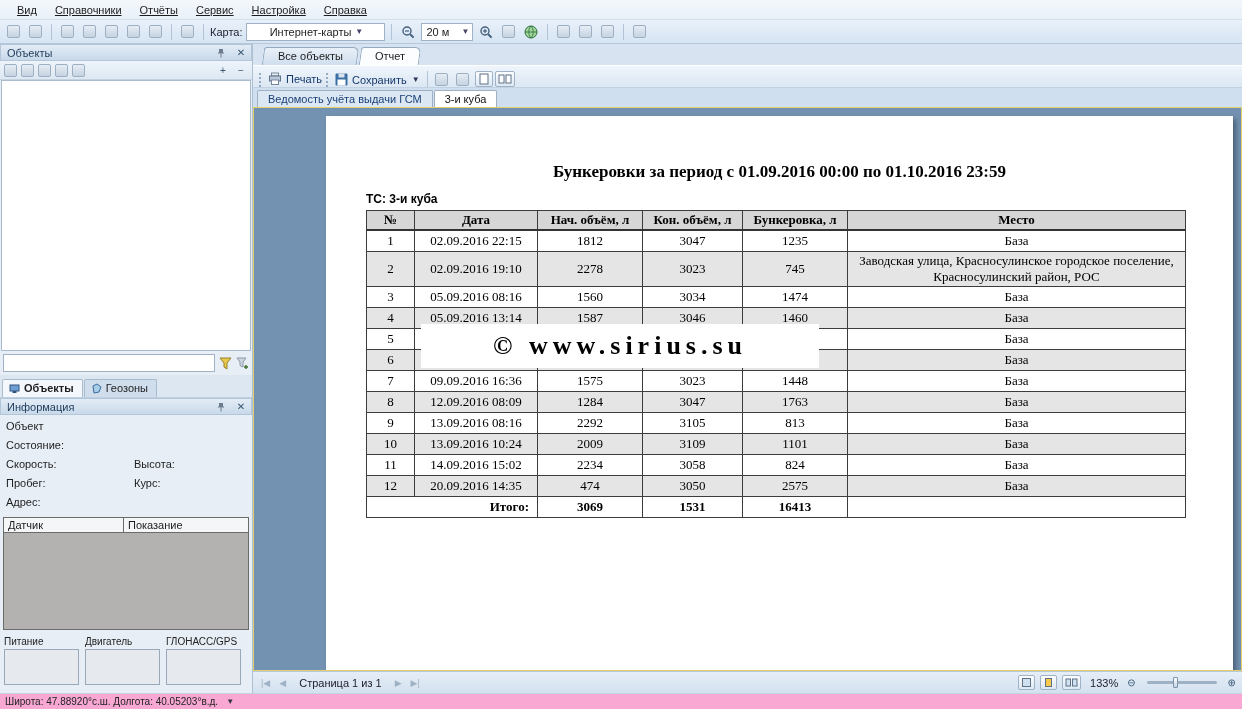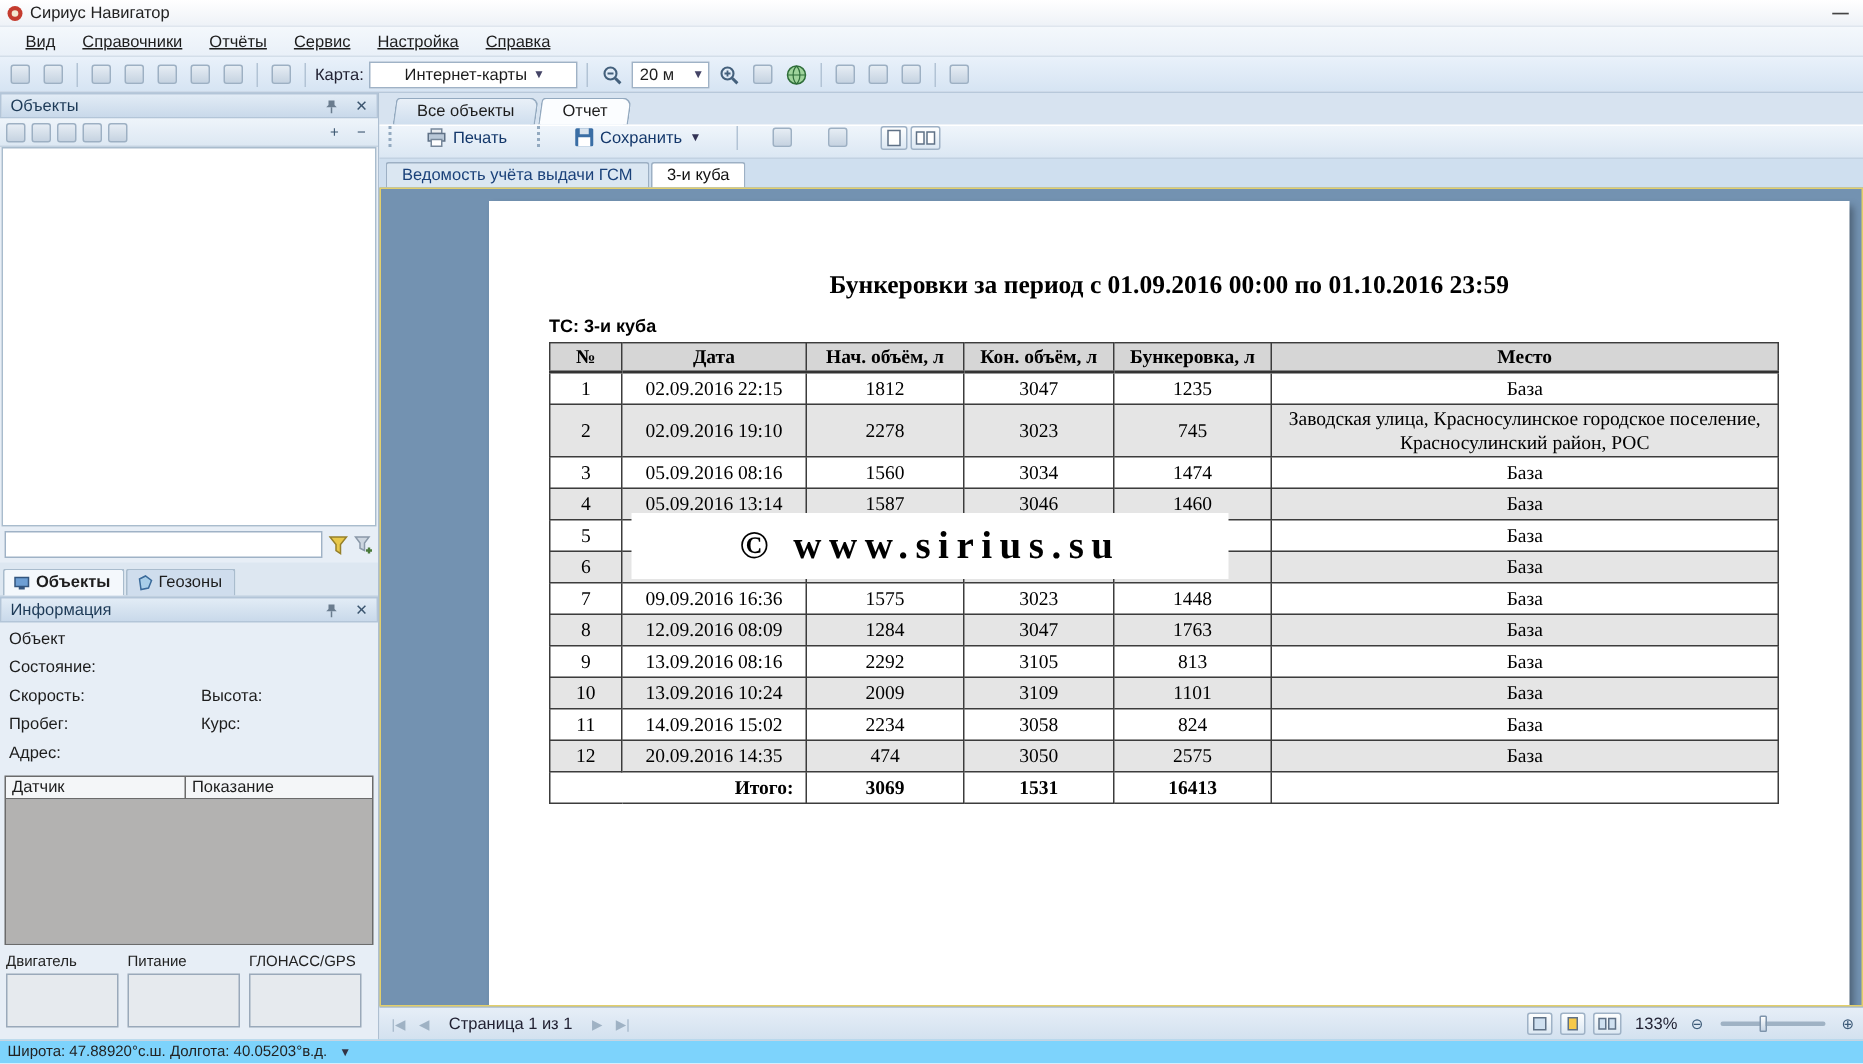--- a/index.html
+++ b/index.html
@@ -57,21 +57,21 @@
   .sbox .sbox-label { font-size:10px; margin-bottom:2px; color:#222; }
   .sbox .sbox-rect { height:36px; background:#e6eaee; border:1px solid #9aa9ba; }
 
   
   .main { flex:1; display:flex; flex-direction:column; min-width:0; background:#dce7f3; }
   .doc-tabs { height:21px; flex:0 0 21px; display:flex; align-items:flex-end; padding-left:10px; gap:2px; background:#d7e3f0; }
   .doc-tab { padding:2px 14px 3px 14px; border:1px solid #93a9bf; border-bottom:none; background:linear-gradient(#e9f0f8,#cfdeee); border-radius:3px 6px 0 0; transform:skewX(-8deg); }
   .doc-tab > span { display:inline-block; transform:skewX(8deg); }
   .doc-tab.active { background:#fbfdff; font-weight:normal; }
 
-  .report-toolbar { height:23px; flex:0 0 23px; background:linear-gradient(#eff5fb,#dbe7f3); display:flex; align-items:flex-start; padding:0 6px; gap:16px; border-top:1px solid #fff; border-bottom:1px solid #c2d2e2; }
+  .report-toolbar { height:23px; flex:0 0 23px; background:linear-gradient(#eff5fb,#dbe7f3); display:flex; align-items:flex-end; padding:0 6px; gap:0; border-top:1px solid #fff; border-bottom:1px solid #c2d2e2; }
   .grip { width:3px; height:14px; border-left:2px dotted #93aac0; margin-right:2px; }
   .rbtn { display:inline-flex; align-items:center; gap:4px; padding:1px 4px; border-radius:2px; color:#14386b; }
   .rbtn .caret { font-size:8px; color:#335; margin-left:1px; }
   .boxed { border:1px solid #9fb2c6; background:linear-gradient(#fdfefe,#dce8f3); padding:1px 2px; border-radius:2px; }
   .rt-right { margin-left:2px; display:flex; gap:2px; }
 
   .sub-tabs { height:19px; flex:0 0 19px; display:flex; align-items:flex-end; background:#cfdfef; padding-left:4px; gap:1px; }
   .sub-tab { padding:2px 10px 2px 10px; border:1px solid #9db0c4; border-bottom:none; background:#dbe7f2; color:#1a4179; border-radius:2px 2px 0 0; }
   .sub-tab.active { background:#ffffff; color:#111; }
 
@@ -92,40 +92,30 @@
   .nav-btn { color:#3c5a78; font-size:9px; padding:0 2px; }
   .nav-btn.dim { color:#9fb2c4; }
   .page-label { padding:0 6px; color:#223; }
   .pagebar .flex { flex:1; }
   .zoom-pct { color:#223; padding:0 4px; }
   .slider { width:70px; height:3px; background:#9fb2c4; border-radius:2px; position:relative; margin:0 6px; }
   .slider .handle { position:absolute; left:26px; top:-4px; width:5px; height:11px; background:linear-gradient(#fdfefe,#c5d4e4); border:1px solid #7e94ab; border-radius:1px; }
   .zbtn { color:#3c5a78; font-size:10px; }
 
   
-  .statusbar { height:16px; flex:0 0 16px; background:#7dd3fc; border-top:1px solid #c6d4e2; display:flex; align-items:center; padding:0 5px; gap:8px; font-size:10px; color:#222; }
+  .statusbar { height:16px; flex:0 0 16px; background:#f9a8d4; border-top:1px solid #c6d4e2; display:flex; align-items:center; padding:0 5px; gap:8px; font-size:10px; color:#222; }
   .statusbar .caret { font-size:8px; color:#334; }
 
   svg { display:block; }
 </style>
 </head>
 <body>
 
 <div class="window">
 
-  <div class="titlebar">
-    <span class="app-ico">
-      <svg width="12" height="12" viewBox="0 0 12 12">
-          <circle cx="6" cy="6" r="5" fill="#c43b2e"></circle>
-          <circle cx="6" cy="6" r="2.2" fill="#f3e7d0"></circle>
-        </svg>
-    </span>
-    <span class="title">Сириус Навигатор</span>
-    <span class="min-btn">—</span>
-  </div>
 
   <div class="menubar">
     <span class="menu-item">Вид</span>
     <span class="menu-item">Справочники</span>
     <span class="menu-item">Отчёты</span>
     <span class="menu-item">Сервис</span>
     <span class="menu-item">Настройка</span>
     <span class="menu-item">Справка</span>
   </div>
 
@@ -292,25 +282,25 @@
       </div>
       <div class="sensor-wrap">
         <div class="sensor-head">
           <span class="c1">Датчик</span>
           <span class="c2">Показание</span>
         </div>
         <div class="sensor-body"></div>
       </div>
       <div class="status-boxes">
         <div class="sbox">
+          <div class="sbox-label">Питание</div>
+          <div class="sbox-rect"></div>
+        </div>
+        <div class="sbox">
           <div class="sbox-label">Двигатель</div>
-          <div class="sbox-rect"></div>
-        </div>
-        <div class="sbox">
-          <div class="sbox-label">Питание</div>
           <div class="sbox-rect"></div>
         </div>
         <div class="sbox">
           <div class="sbox-label">ГЛОНАСС/GPS</div>
           <div class="sbox-rect"></div>
         </div>
       </div>
     </div>
 
     <div class="main">

